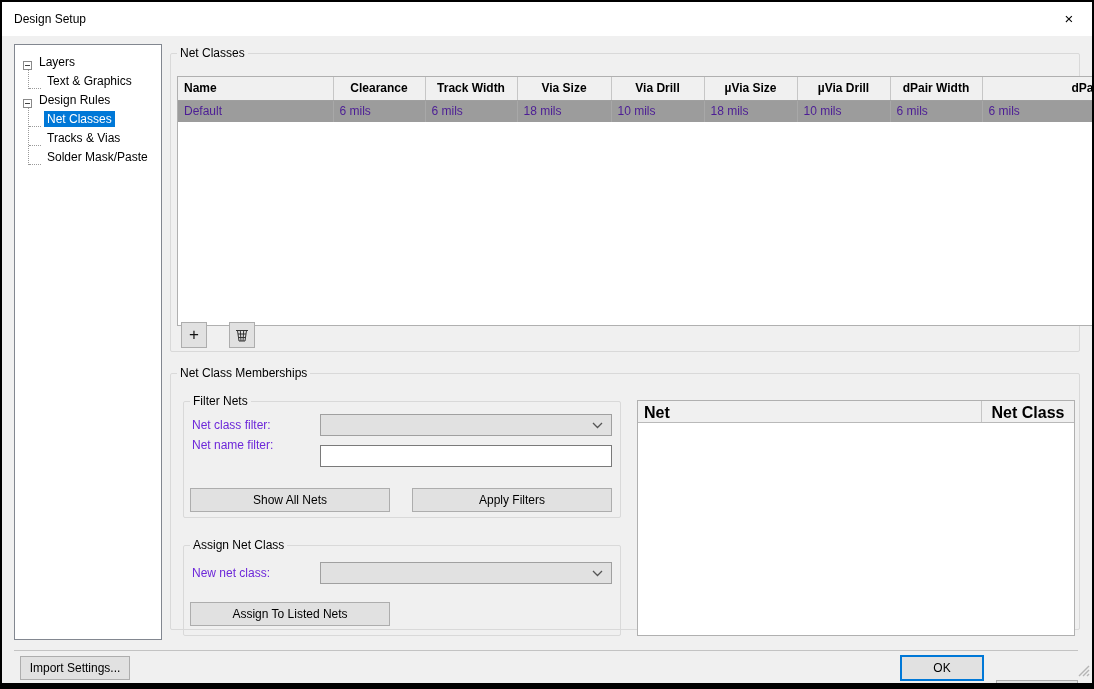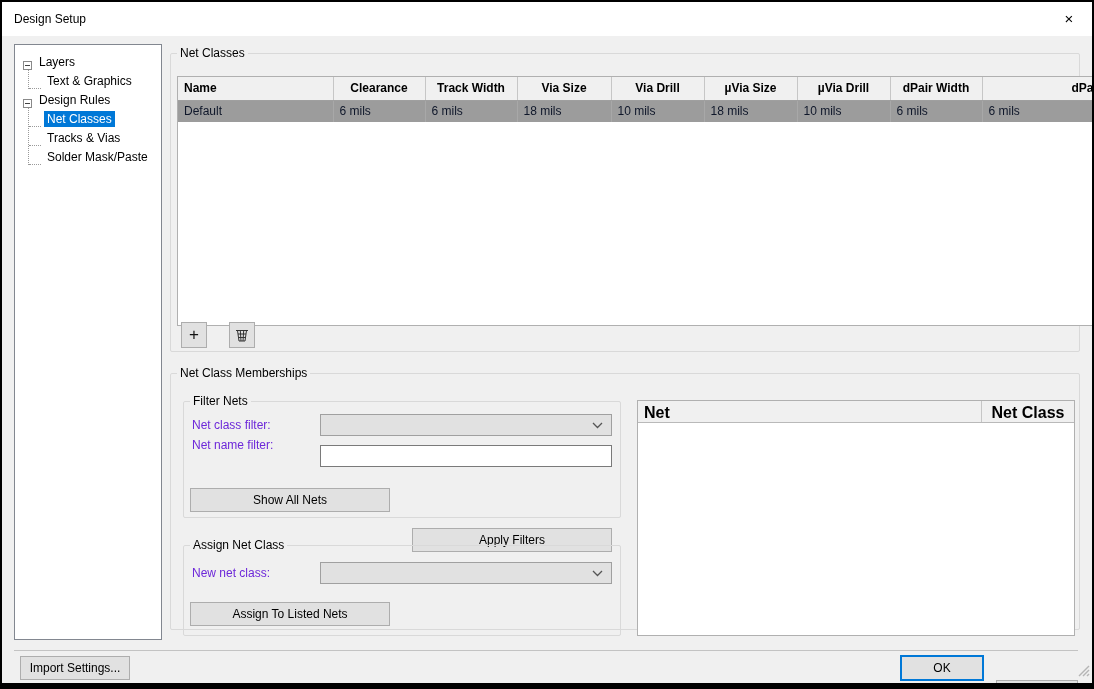--- a/index.html
+++ b/index.html
@@ -52,21 +52,21 @@
     background:#fff; border:1px solid #b0b0b0; overflow:hidden;
   }
   table.nc { border-collapse:collapse; table-layout:fixed; width:100%; font-size:12px; }
   table.nc th {
     height:23px; background:#f0f0f0; font-weight:bold; text-align:center;
     border-right:1px solid #c6c6c6; border-bottom:1px solid #9f9f9f; padding:0 4px;
     overflow:hidden; white-space:nowrap;
   }
   table.nc th.first { text-align:left; padding-left:6px; }
   table.nc td {
-    height:22px; background:#9c9c9c; color:#0f172a; text-align:left; padding:0 4px 0 6px;
+    height:22px; background:#9c9c9c; color:#4c1d95; text-align:left; padding:0 4px 0 6px;
     border-right:1px solid #a8a8a8; overflow:hidden; white-space:nowrap;
   }
   .grid-btns { position:absolute; left:10px; top:262px; display:flex; gap:22px; }
   .sq-btn {
     width:26px; height:26px; background:#e1e1e1; border:1px solid #adadad;
     display:flex; align-items:center; justify-content:center; font-size:17px; color:#111;
   }
 
   
   .lbl { font-size:12px; color:#6d28d9; position:absolute; }
@@ -213,21 +213,21 @@
               <span></span>
               <span style="display:flex;">
                 <svg width="11" height="7" viewBox="0 0 11 7" fill="none" stroke="#555" stroke-width="1.3">
                     <polyline points="1,1 5.5,5.5 10,1"></polyline>
                   </svg>
               </span>
             </div>
             <span class="lbl" style="left:8px; top:30px;">Net name filter:</span>
             <input class="txt-input" style="left: 136px; top: 37px; width: 292px;" value="">
             <button class="btn" style="left:6px; top:80px; width:200px;">Show All Nets</button>
-            <button class="btn" style="left:228px; top:80px; width:200px;margin-top:40px;">Apply Filters</button>
+            <button class="btn" style="left:228px; top:80px; width:200px;">Apply Filters</button>
           </div>
         </fieldset>
 
         <fieldset style="left:12px; top:158px; width:438px; height:98px;">
           <legend>Assign Net Class</legend>
           <div style="position:relative; width:100%; height:100%;">
             <span class="lbl" style="left:8px; top:14px;">New net class:</span>
             <div class="combo" style="left:136px; top:10px; width:292px;">
               <span></span>
               <span style="display:flex;">

